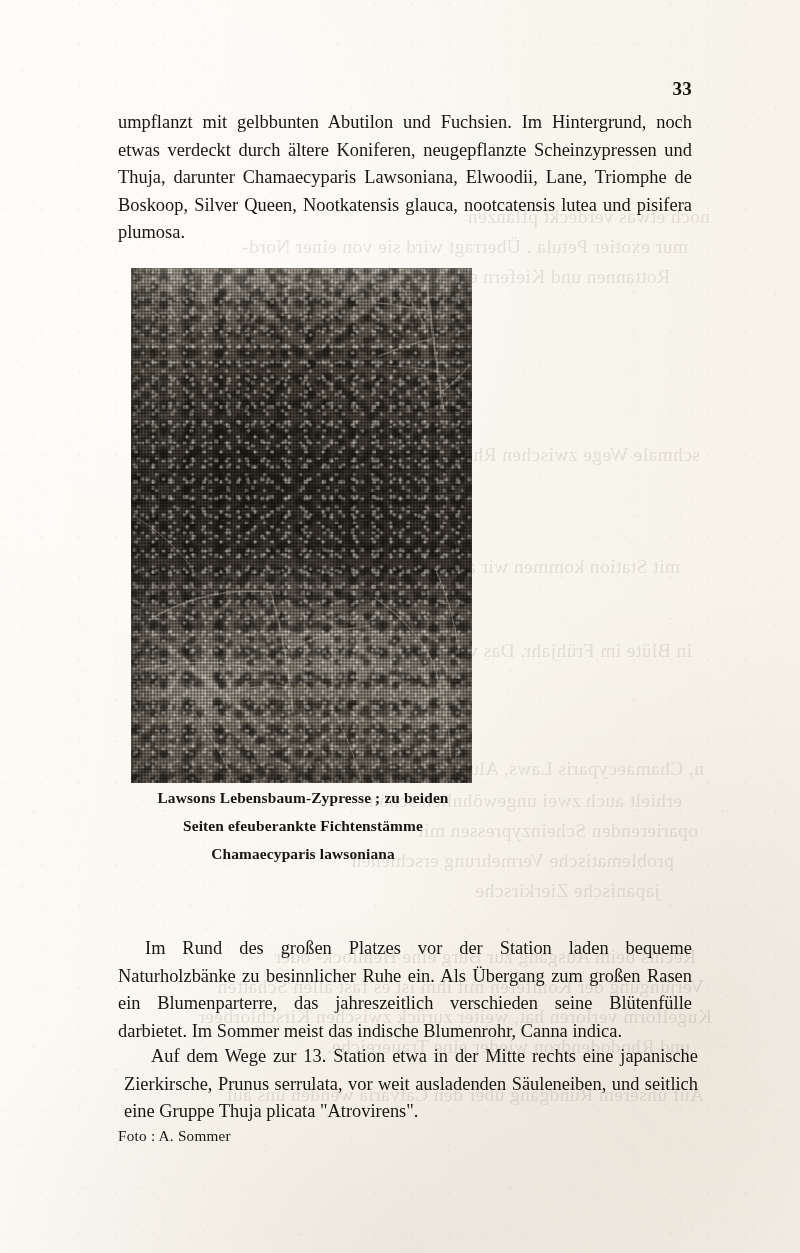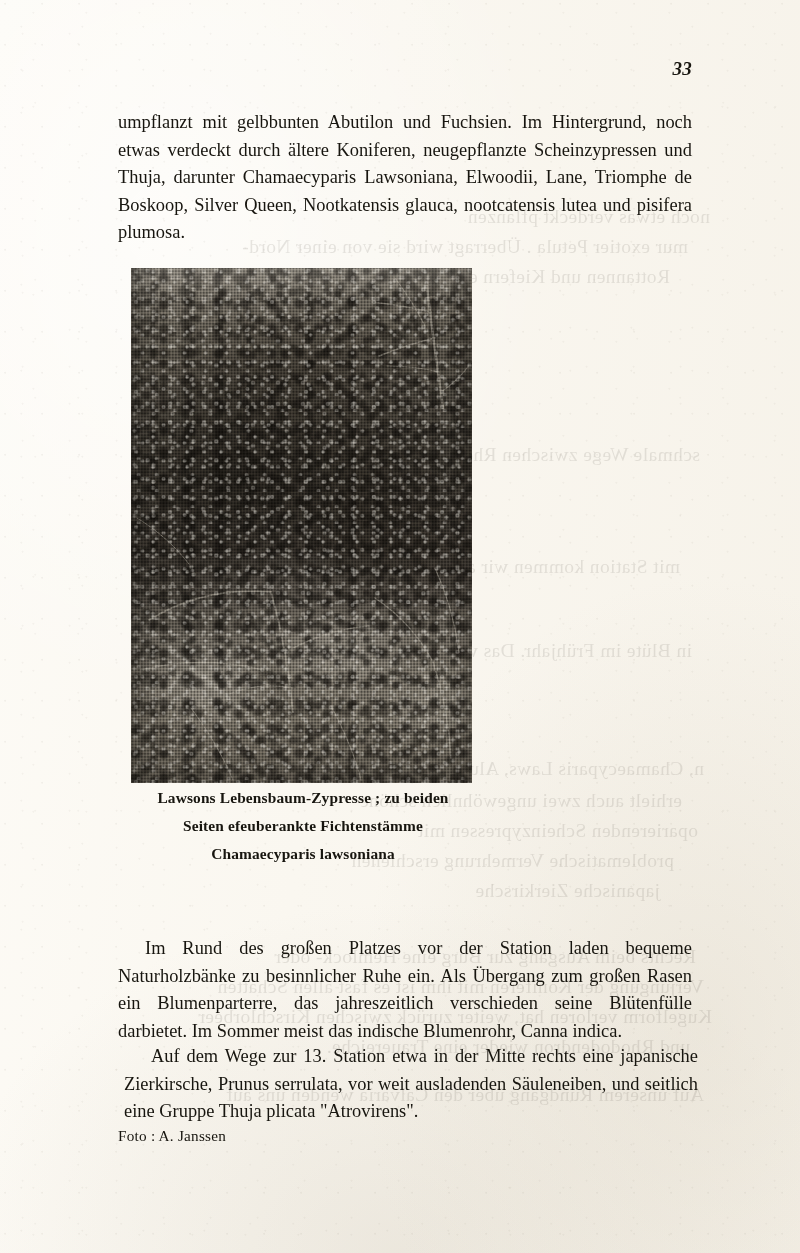--- a/index.html
+++ b/index.html
@@ -60,26 +60,25 @@
     white-space: nowrap;
     font-family: "Liberation Serif", serif;
     font-size: 19.5px;
     color: #3a332a;
     letter-spacing: 0.4px;
   }
 
   
   .page-number {
     position: absolute;
-    top: 58px;
+    top: 78px;
     right: 108px;
     font-size: 19px;
     font-weight: bold;
     letter-spacing: 0.3px;
-    font-style: italic;
   }
 
   
   .para {
     position: absolute;
     text-align: justify;
     text-justify: inter-word;
     font-size: 18.4px;
     line-height: 27.6px;
     letter-spacing: 0.01px;
@@ -309,15 +308,15 @@
   <div class="caption">
     <span class="caption-line">Lawsons Lebensbaum-Zypresse ; zu beiden</span>
     <span class="caption-line">Seiten efeuberankte Fichtenstämme</span>
     <span class="caption-line">Chamaecyparis lawsoniana</span>
   </div>
 
   <div class="para para-mid"><span class="indent-first"></span><span>Im Rund des großen Platzes vor der Station laden bequeme Naturholzbänke zu besinnlicher Ruhe ein. Als Übergang zum großen Rasen ein Blumenparterre, das jahreszeitlich verschieden seine Blütenfülle darbietet. Im Sommer meist das indische Blumenrohr, Canna indica.</span></div>
 
   <div class="para para-low"><span class="indent-first"></span><span>Auf dem Wege zur 13. Station etwa in der Mitte rechts eine japanische Zierkirsche, Prunus serrulata, vor weit ausladenden Säuleneiben, und seitlich eine Gruppe Thuja plicata "Atrovirens".</span></div>
 
-  <div class="photo-credit">Foto : A. Janssen</div>
+  <div class="photo-credit">Foto : A. Sommer</div>
 
 </div>
 
 </body></html>

